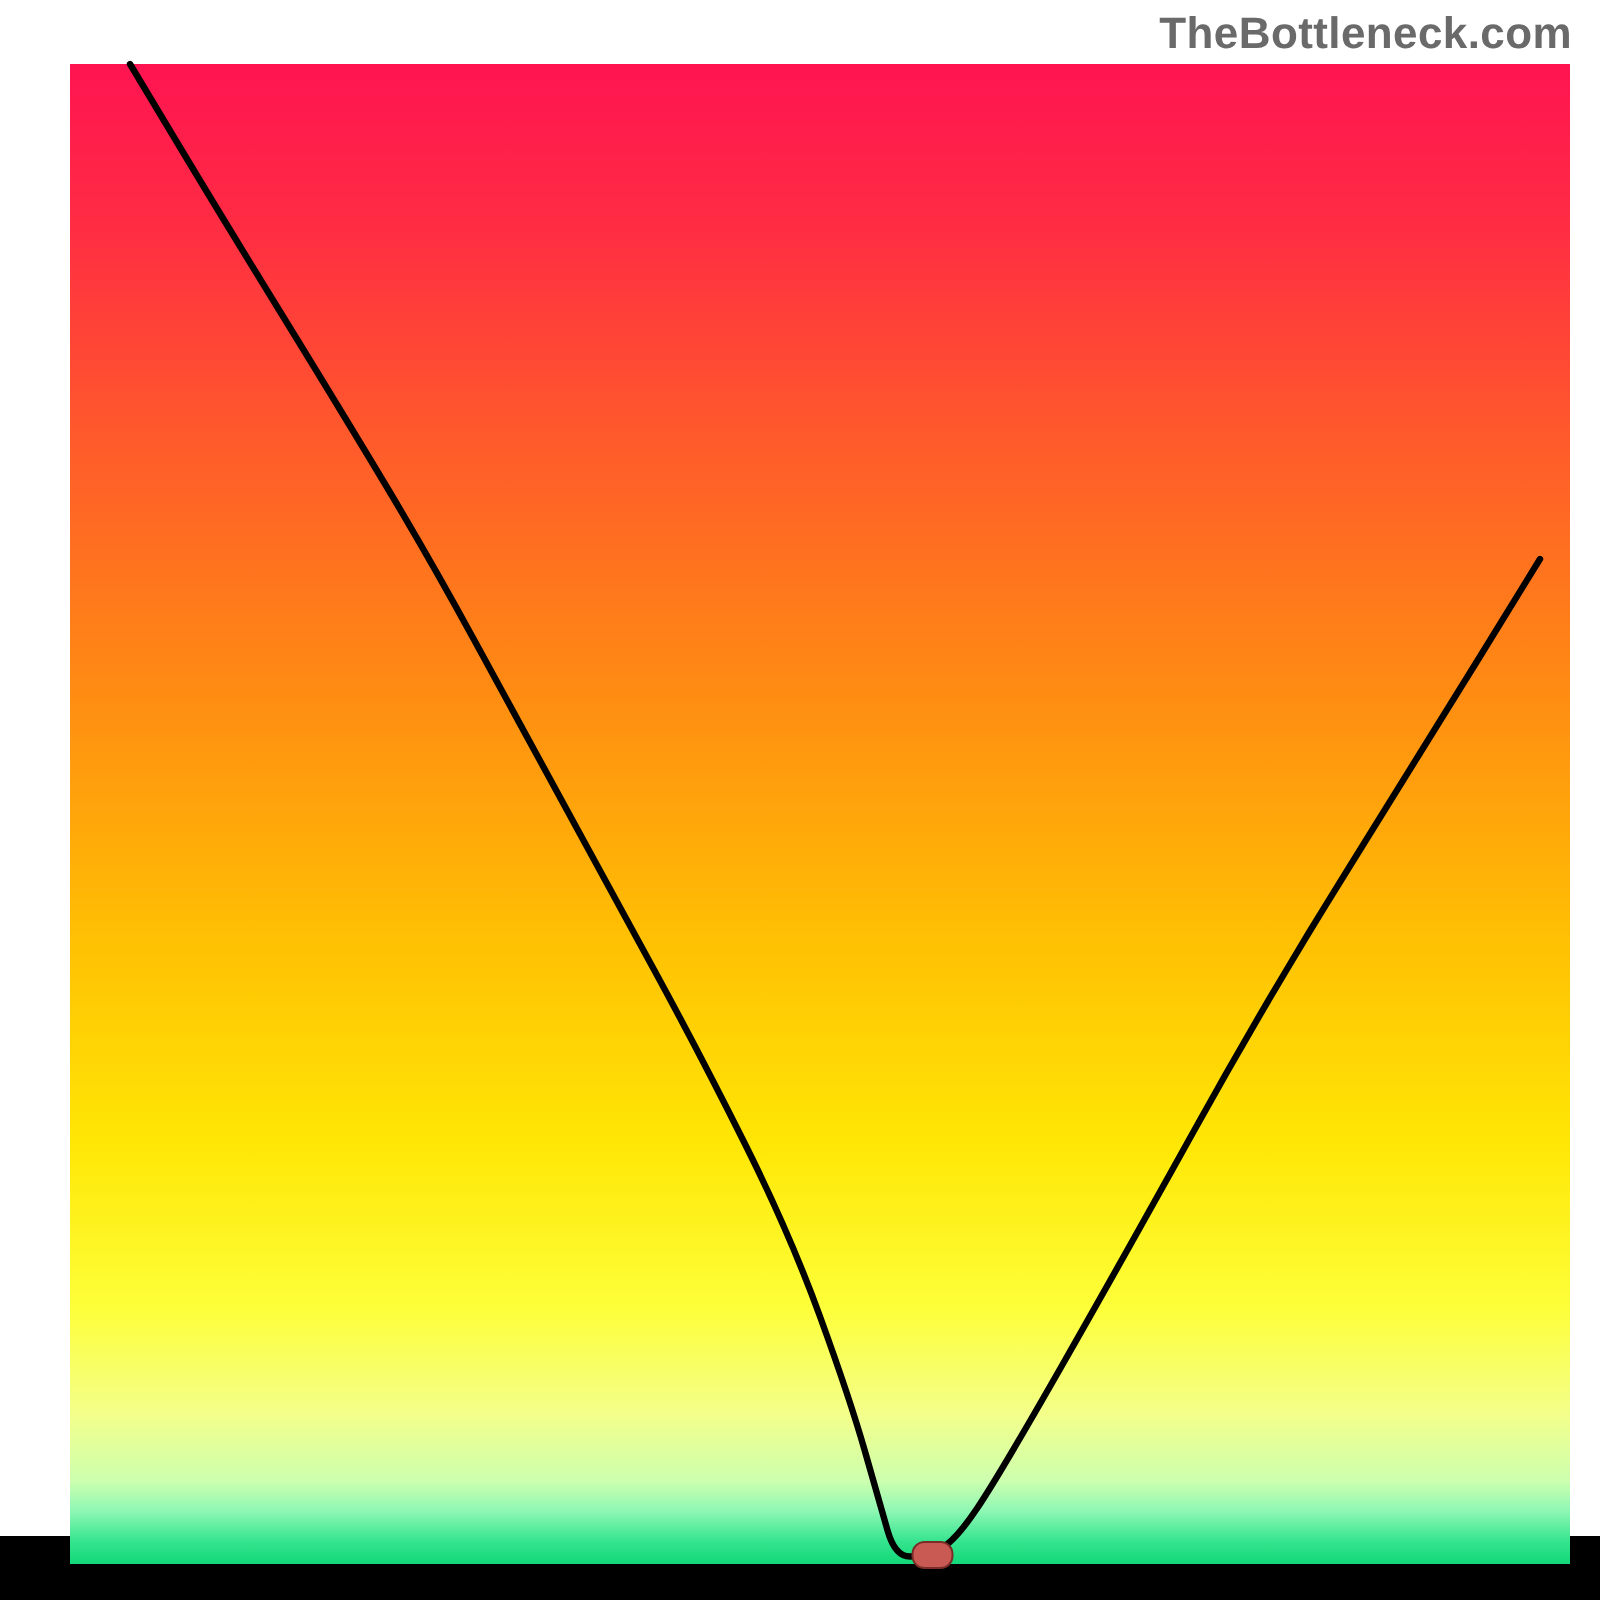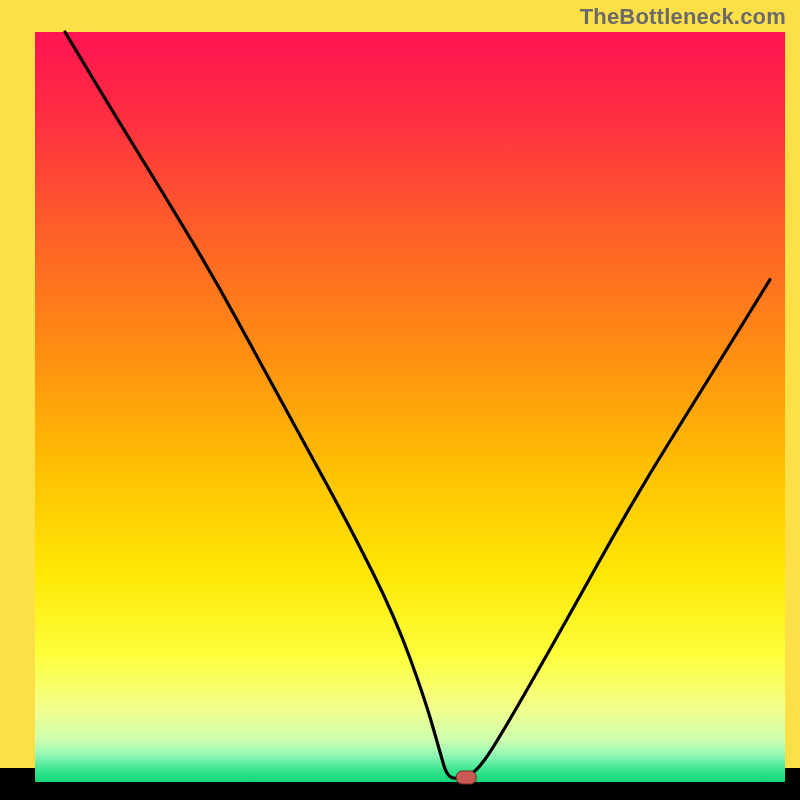--- a/index.html
+++ b/index.html
@@ -8,21 +8,21 @@
     width: 800px;
     height: 800px;
     background: #000000;
     font-family: Arial, Helvetica, sans-serif;
     overflow: hidden;
   }
   .frame {
     position: relative;
     width: 800px;
     height: 768px;
-    background: #fde047;
+    background: #ffffff;
   }
   .watermark {
     position: absolute;
     top: 4px;
     right: 14px;
     font-size: 22px;
     font-weight: 600;
     color: #6a6a6a;
     letter-spacing: 0.2px;
     user-select: none;

